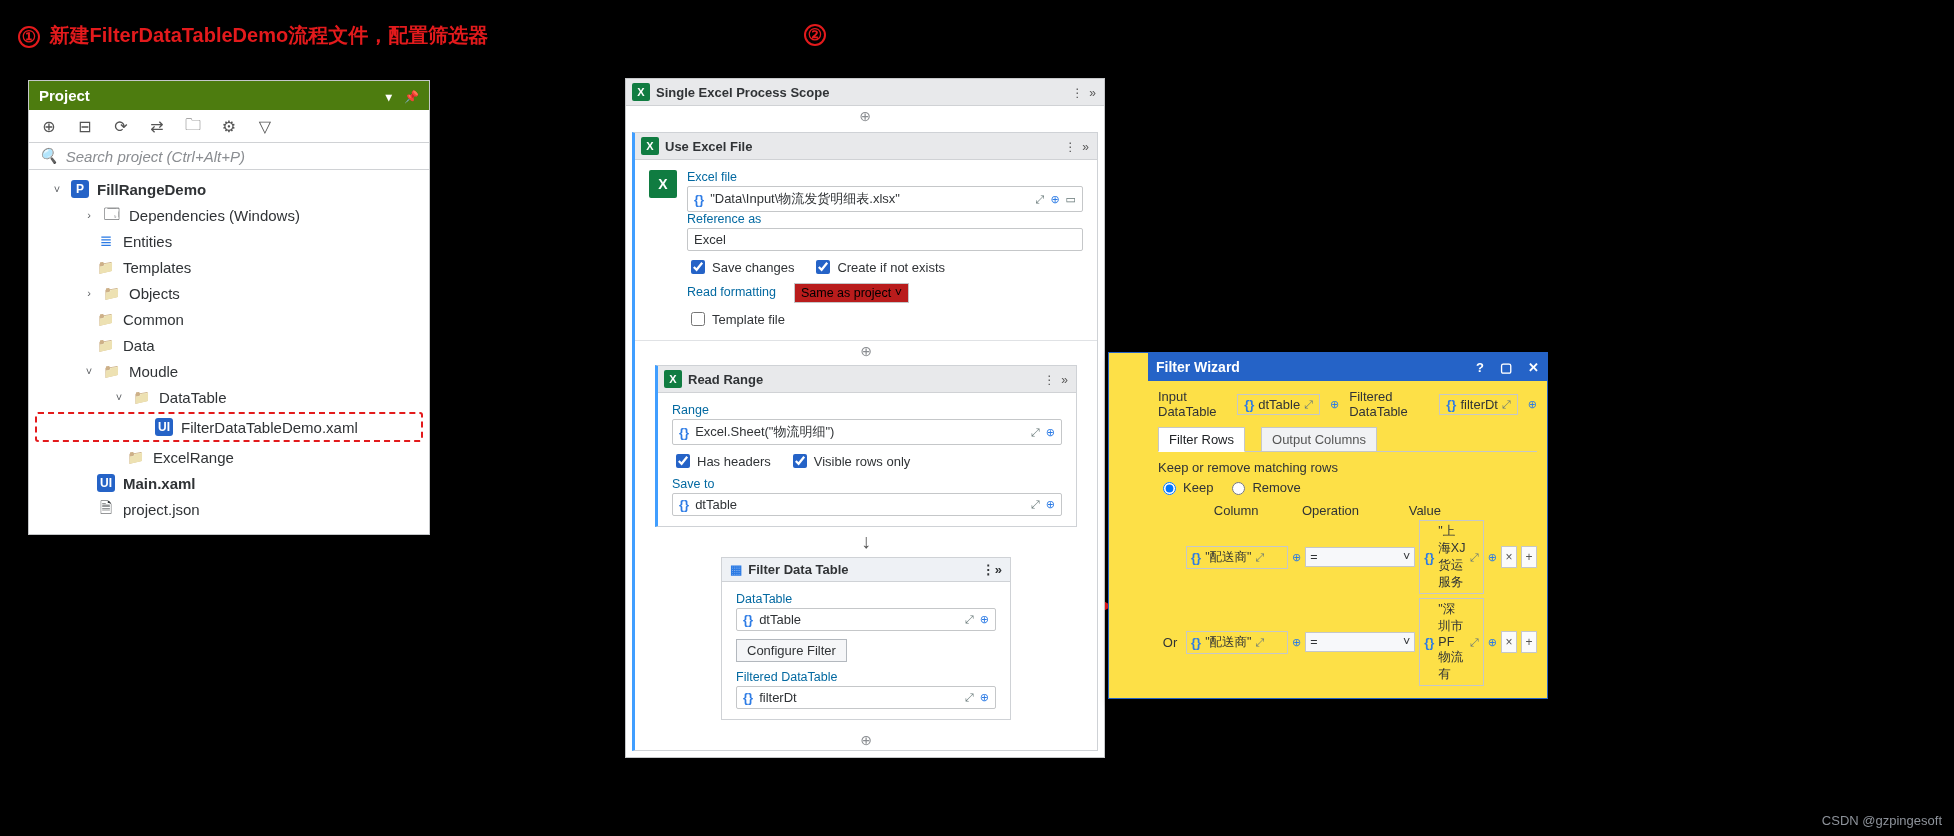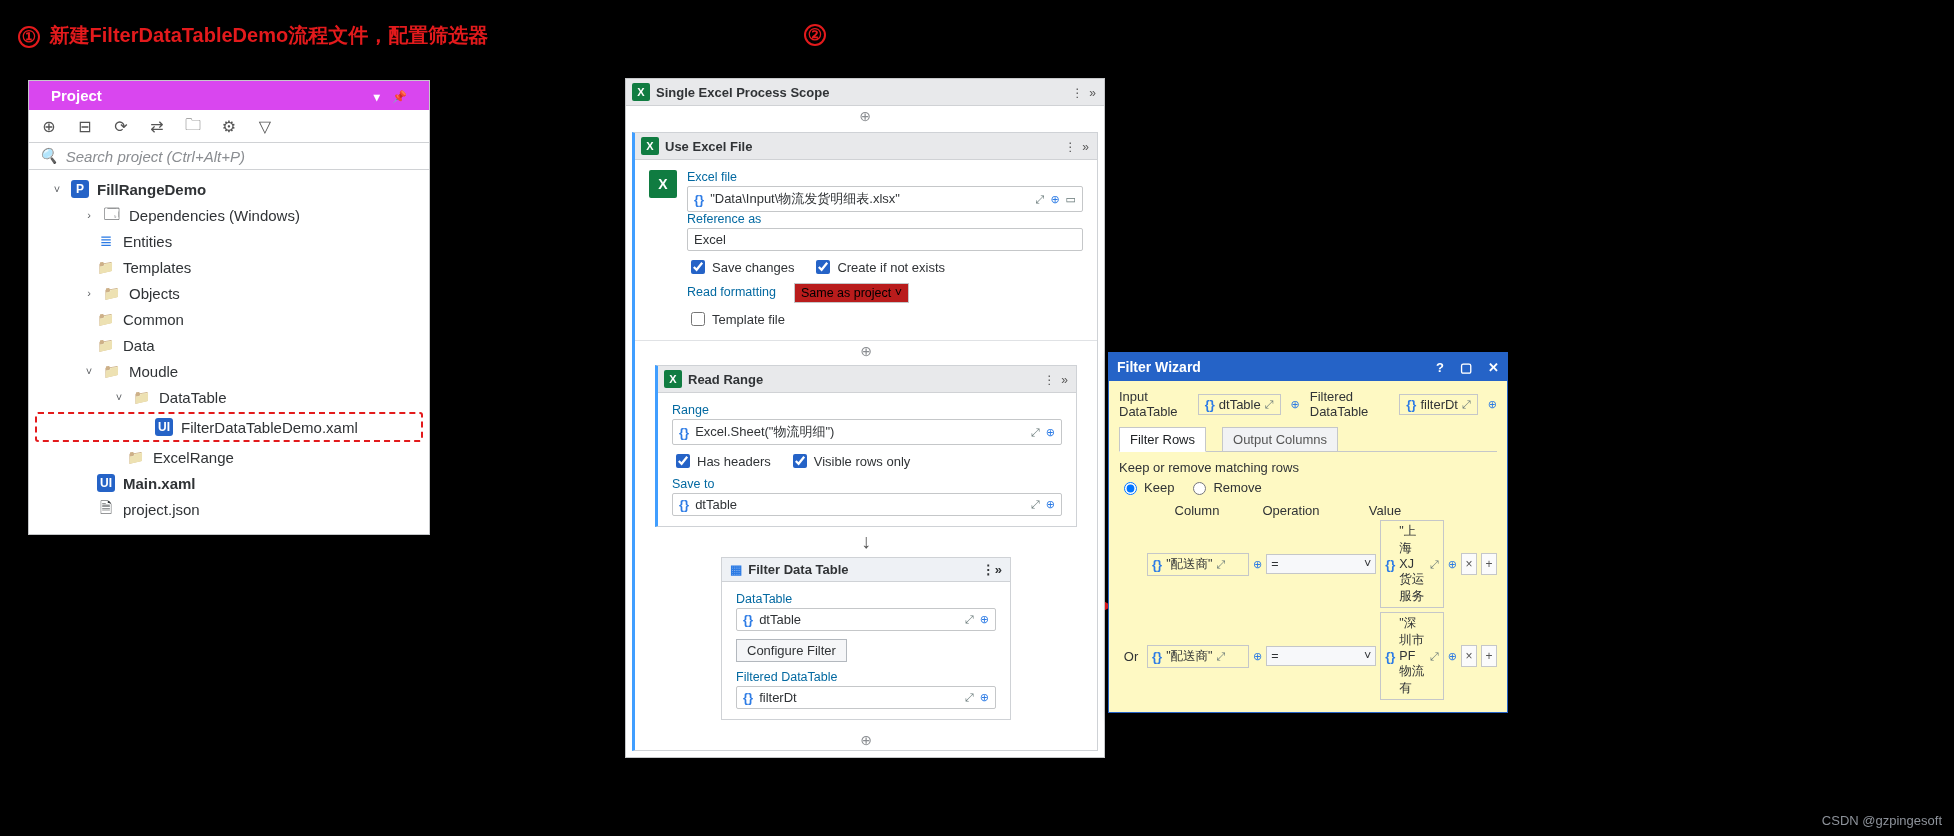--- a/index.html
+++ b/index.html
@@ -2,21 +2,21 @@
 <html><head>
 <meta charset="utf-8">
 <style>
   * { box-sizing: border-box; font-family: "Segoe UI", "Microsoft YaHei", sans-serif; }
   body { margin: 0; background: #000; width: 1954px; height: 836px; position: relative; }
   .annot { color: #e31a1c; font-size: 20px; font-weight: 600; position: absolute; white-space: nowrap; }
   .circ { display: inline-block; border: 2px solid #e31a1c; border-radius: 50%; width: 22px; height: 22px; line-height: 18px; text-align: center; font-size: 16px; margin-right: 4px; vertical-align: middle; }
 
   
   .panel-proj { position: absolute; left: 28px; top: 80px; width: 402px; background: #fff; border: 1px solid #c5c7c9; }
-  .panel-hdr { background: #d946ef; color: #fff; font-size: 15px; font-weight: 600; padding: 6px 22px; display: flex; align-items: flex-end; justify-content: space-between; }
+  .panel-hdr { background: #4d7c0f; color: #fff; font-size: 15px; font-weight: 600; padding: 6px 10px; display: flex; align-items: flex-end; justify-content: space-between; }
   .panel-hdr .right span { margin-left: 8px; font-size: 12px; }
   .toolbar { display: flex; gap: 16px; padding: 6px 10px; border-bottom: 1px solid #d0d2d5; }
   .toolbar .ico { width: 20px; height: 20px; display: inline-flex; align-items: center; justify-content: center; color: #555; font-size: 16px; }
   .search { display: flex; align-items: center; gap: 8px; padding: 4px 10px; border-bottom: 1px solid #d0d2d5; color: #8a8d91; font-style: italic; font-size: 15px; }
   .tree { padding: 6px 0 12px 0; font-size: 15px; color: #303336; }
   .row { display: flex; align-items: center; gap: 8px; padding: 4px 6px; white-space: nowrap; }
   .ind { display: inline-block; }
   .caret { width: 12px; color: #5a5d61; font-size: 11px; text-align: center; display: inline-block; }
   .fico { width: 18px; height: 18px; display: inline-flex; align-items: center; justify-content: center; }
   .folder::before { content: "📁"; font-size: 14px; filter: grayscale(0.6); }
@@ -42,21 +42,21 @@
   .chk input { accent-color:#2563c7; width:14px; height:14px; }
   .rowline { display:flex; gap:18px; align-items:center; margin:6px 0; flex-wrap:wrap; }
   .sel { border:1px solid #c5c7c9; background:#b91c1c; font-size:12.5px; padding:2px 6px; }
   .arrow-down { text-align:center; color:#555; font-size:20px; line-height:20px; margin:2px 0; }
   .filter-act { width: 290px; margin: 6px auto 10px auto; border:1px solid #cfd2d6; }
   .act-hdr2 { background:#eef1f5; display:flex; align-items:center; justify-content:space-between; padding:4px 8px; font-size:13px; font-weight:600; color:#303336; border-bottom:1px solid #cfd2d6; }
   .btn { border:1px solid #b3b8be; background:#f5f6f8; padding:3px 10px; font-size:13px; color:#303336; display:inline-block; }
   .mini { font-size:11px; color:#677; }
 
   
-  .dlg { position: absolute; left: 1108px; top: 352px; width: 400px; background:#fef9c3; border:1px solid #2563c7; box-shadow: 2px 4px 10px rgba(0,0,0,0.25); }
+  .dlg { position: absolute; left: 1108px; top: 352px; width: 440px; background:#fde047; border:1px solid #2563c7; box-shadow: 2px 4px 10px rgba(0,0,0,0.25); padding-left: 39px; }
   .dlg-hdr { background:#2563c7; color:#fff; font-size:14px; font-weight:600; display:flex; align-items:center; justify-content:space-between; padding:6px 8px; }
   .dlg-hdr .wr span { margin-left:12px; font-size:13px; }
   .dlg-body { padding:8px 10px; font-size:13px; color:#303336; }
   .iorow { display:flex; align-items:center; justify-content:flex-start; gap:10px; margin-bottom:8px; flex-wrap:nowrap; }
   .iofield { flex:1; border:1px solid #c5c7c9; padding:2px 6px; display:flex; align-items:center; gap:4px; font-size:13px; }
   .tabs { display:flex; gap:16px; border-bottom:1px solid #c5c7c9; margin-bottom:8px; }
   .tab { padding:4px 10px; border:1px solid #c5c7c9; border-bottom:none; font-size:13px; color:#555; background:#f1f2f4; }
   .tab.active { background:#fff; color:#202326; border-bottom:1px solid #fff; margin-bottom:-1px; }
   .radios { display:flex; align-items:center; gap:14px; margin:4px 0 8px 0; }
   .radio { display:inline-flex; align-items:center; gap:4px; font-size:13px; }

